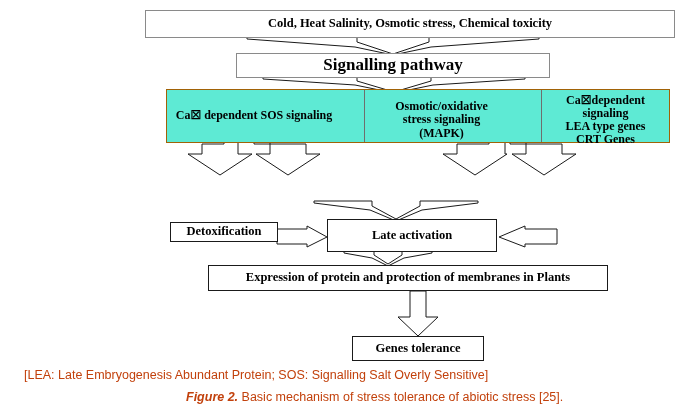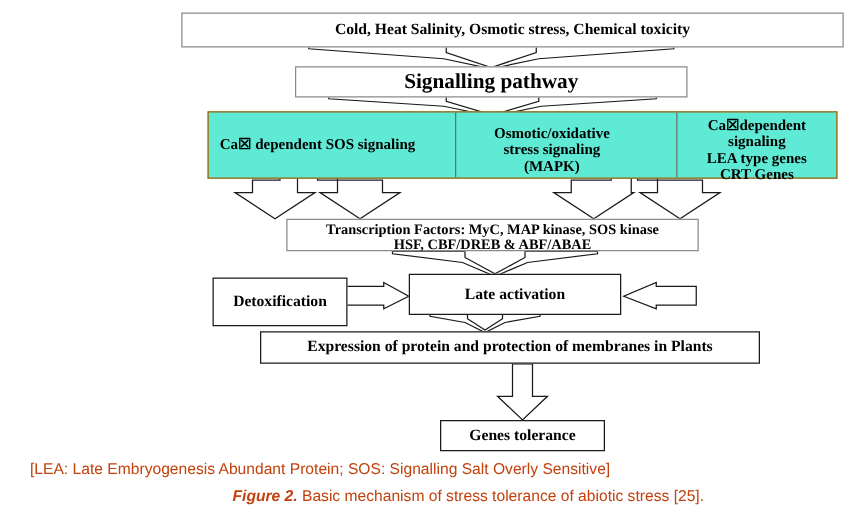--- a/index.html
+++ b/index.html
@@ -85,21 +85,21 @@
   #box-tf {
     left: 229px; top: 175px; width: 330px; height: 26px;
     font-size: 11.5px;
     align-items: flex-start;
     padding-top: 2px;
     overflow: visible;
   }
   #box-tf .txt { white-space: nowrap; }
 
   #box-detox {
-    left: 170px; top: 222px; width: 108px; height: 39px;
+    left: 170px; top: 222px; width: 108px; height: 20px;
     font-size: 12.5px;
   }
 
   #box-gene {
     left: 327px; top: 219px; width: 170px; height: 33px;
     font-size: 12.5px;
   }
 
   #box-lea {
     left: 556px; top: 217px; width: 96px; height: 37px;
@@ -202,26 +202,20 @@
       <polygon points="52,0 68,0 68,12 70,12 38,33 6,12 20,12 20,2 52,2" fill="#ffffff" stroke="#1a1a1a" stroke-width="1"></polygon>
     </svg>
   </div>
 
   <div class="arrow" id="arrow-col-d" style="left:506px; top:142px; width:74px; height:34px;">
     <svg width="74" height="34" viewBox="0 0 74 34">
       <polygon points="4,0 20,0 20,12 6,12 38,33 70,12 56,12 56,2 4,2" fill="#ffffff" stroke="#1a1a1a" stroke-width="1"></polygon>
     </svg>
   </div>
 
-  <div class="box" id="box-tf">
-    <span class="txt">
-      <span>Transcription Factors: MyC, MAP kinase, SOS kinase</span><br>
-      <span>HSF, CBF/DREB &amp; ABF/ABAE</span>
-    </span>
-  </div>
 
   <div class="arrow" id="arrow-tf-to-gene" style="left:306px; top:201px; width:180px; height:20px;">
     <svg width="180" height="20" viewBox="0 0 180 20">
       <polygon points="8,0 66,0 66,5 90,18 114,5 114,0 172,0 172,2 116,9 90,20 64,9 8,2" fill="#ffffff" stroke="#1a1a1a" stroke-width="1"></polygon>
     </svg>
   </div>
 
   <div class="box dark" id="box-detox">
     <span class="txt">Detoxification</span>
   </div>

